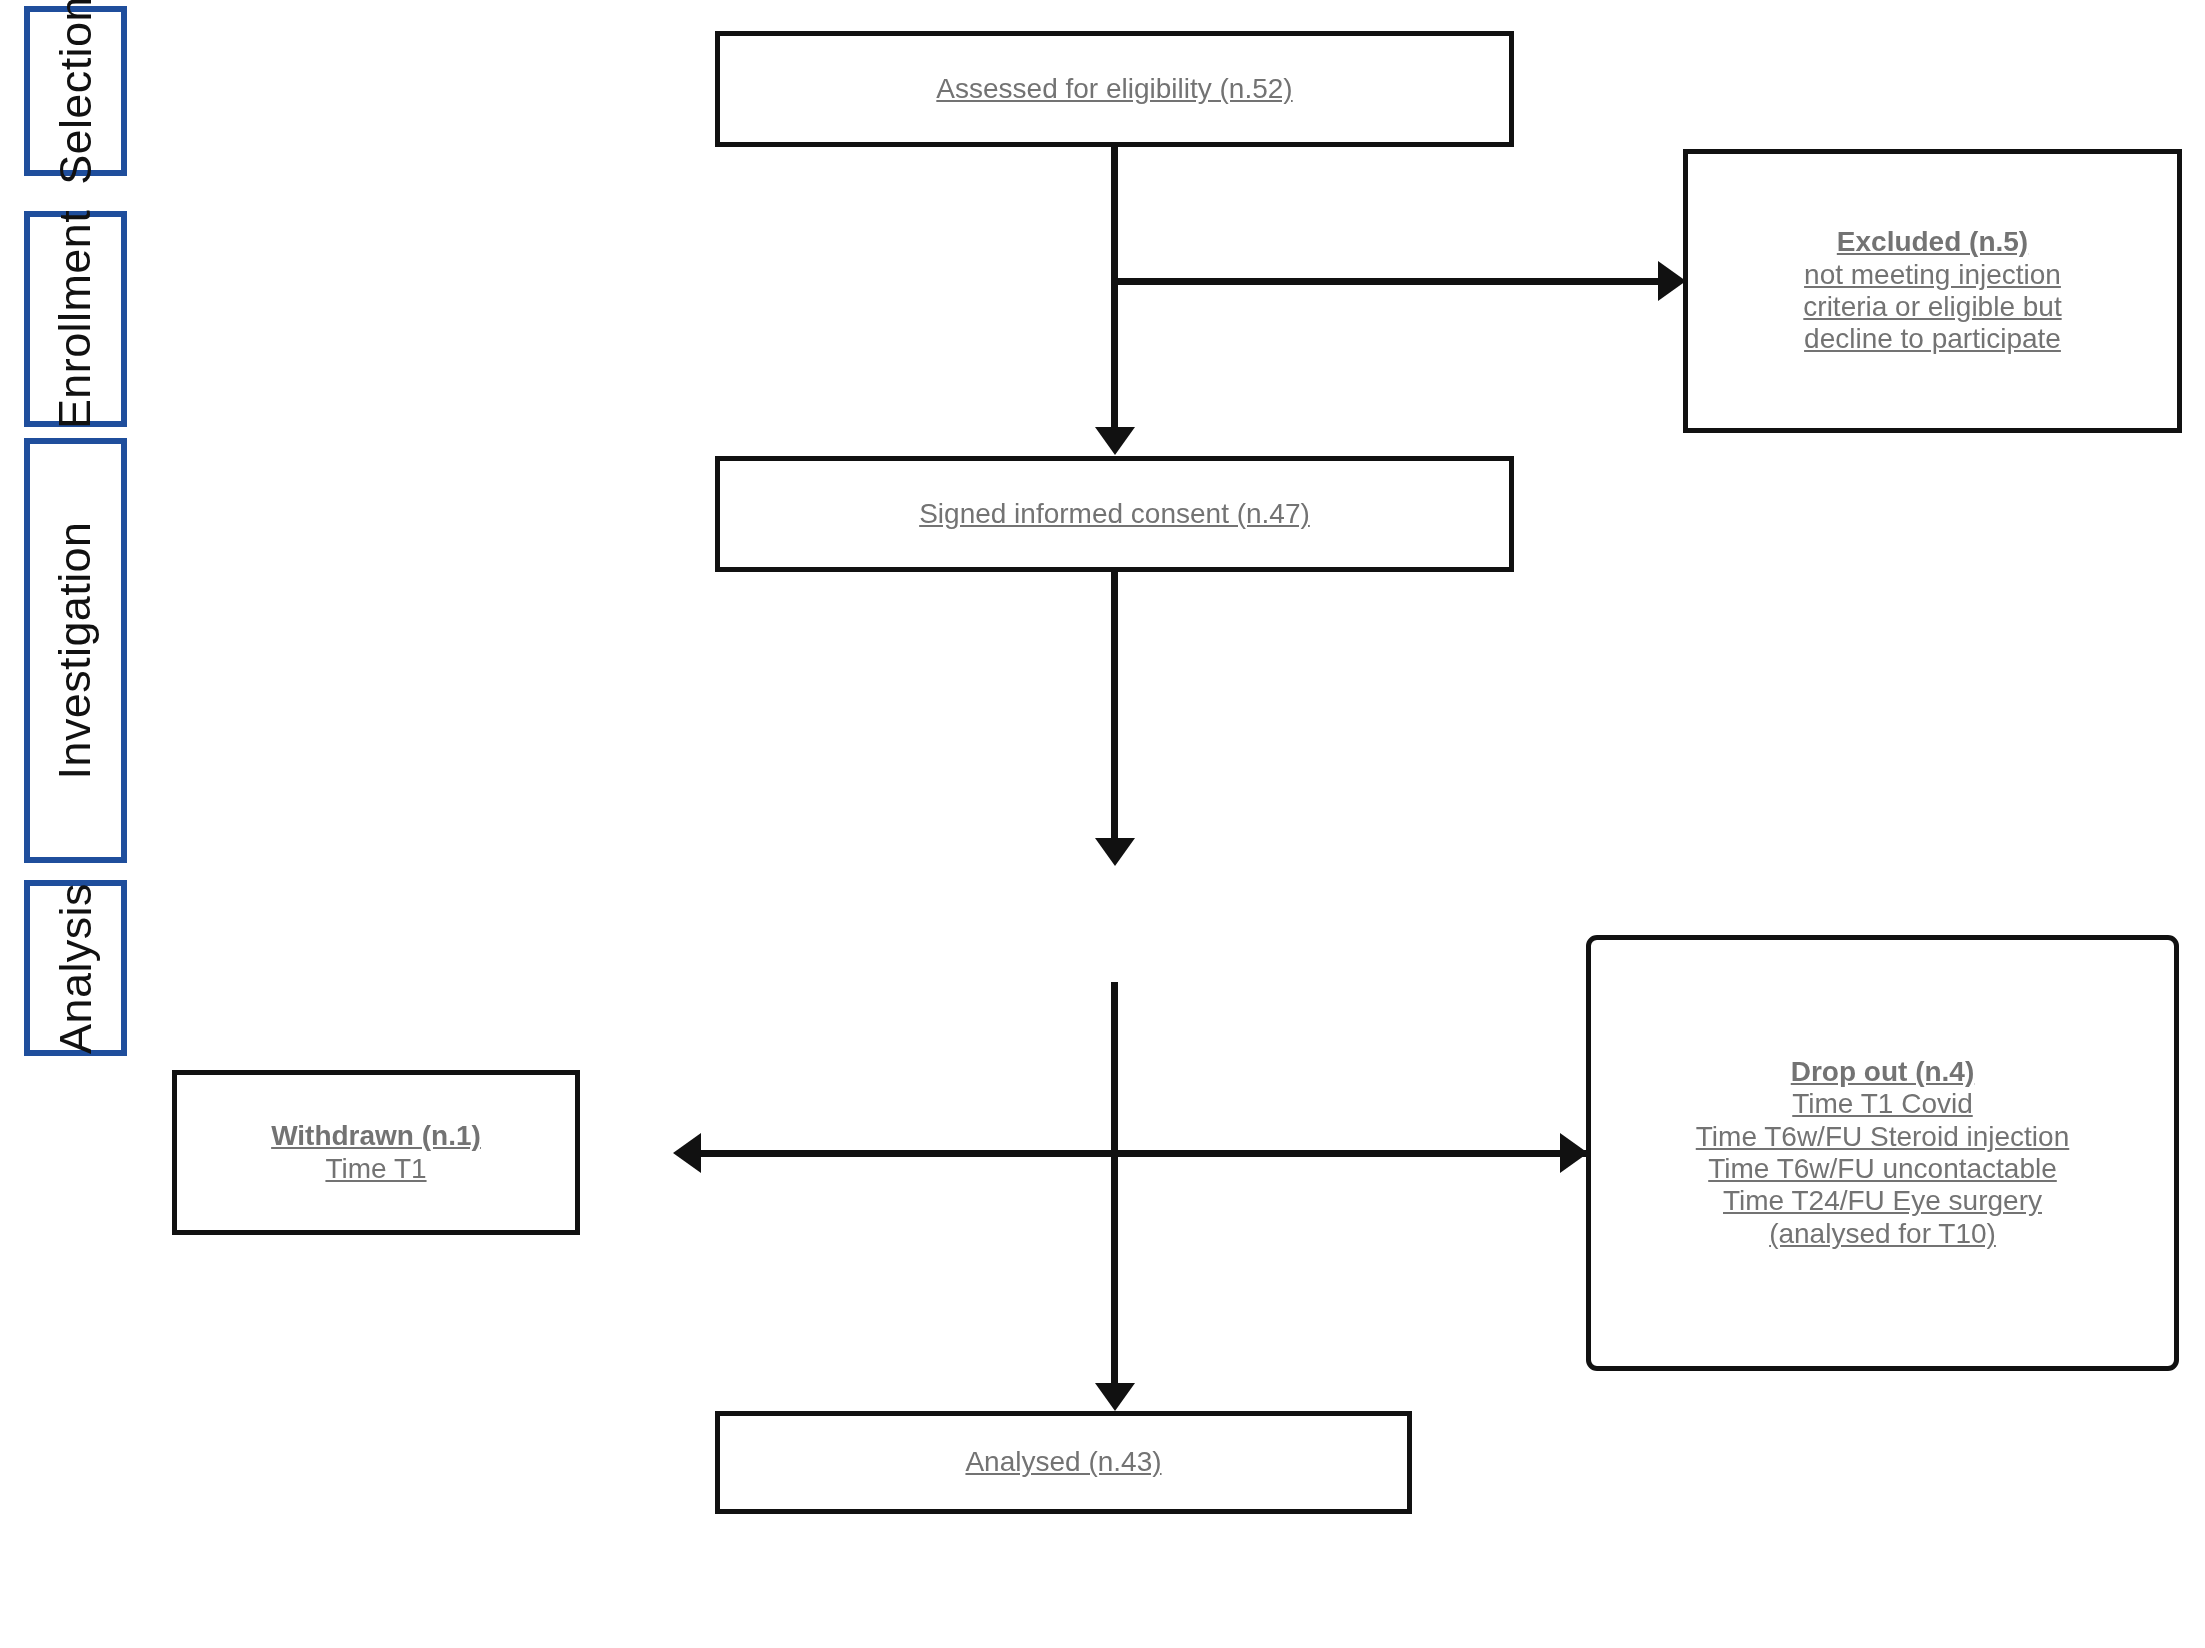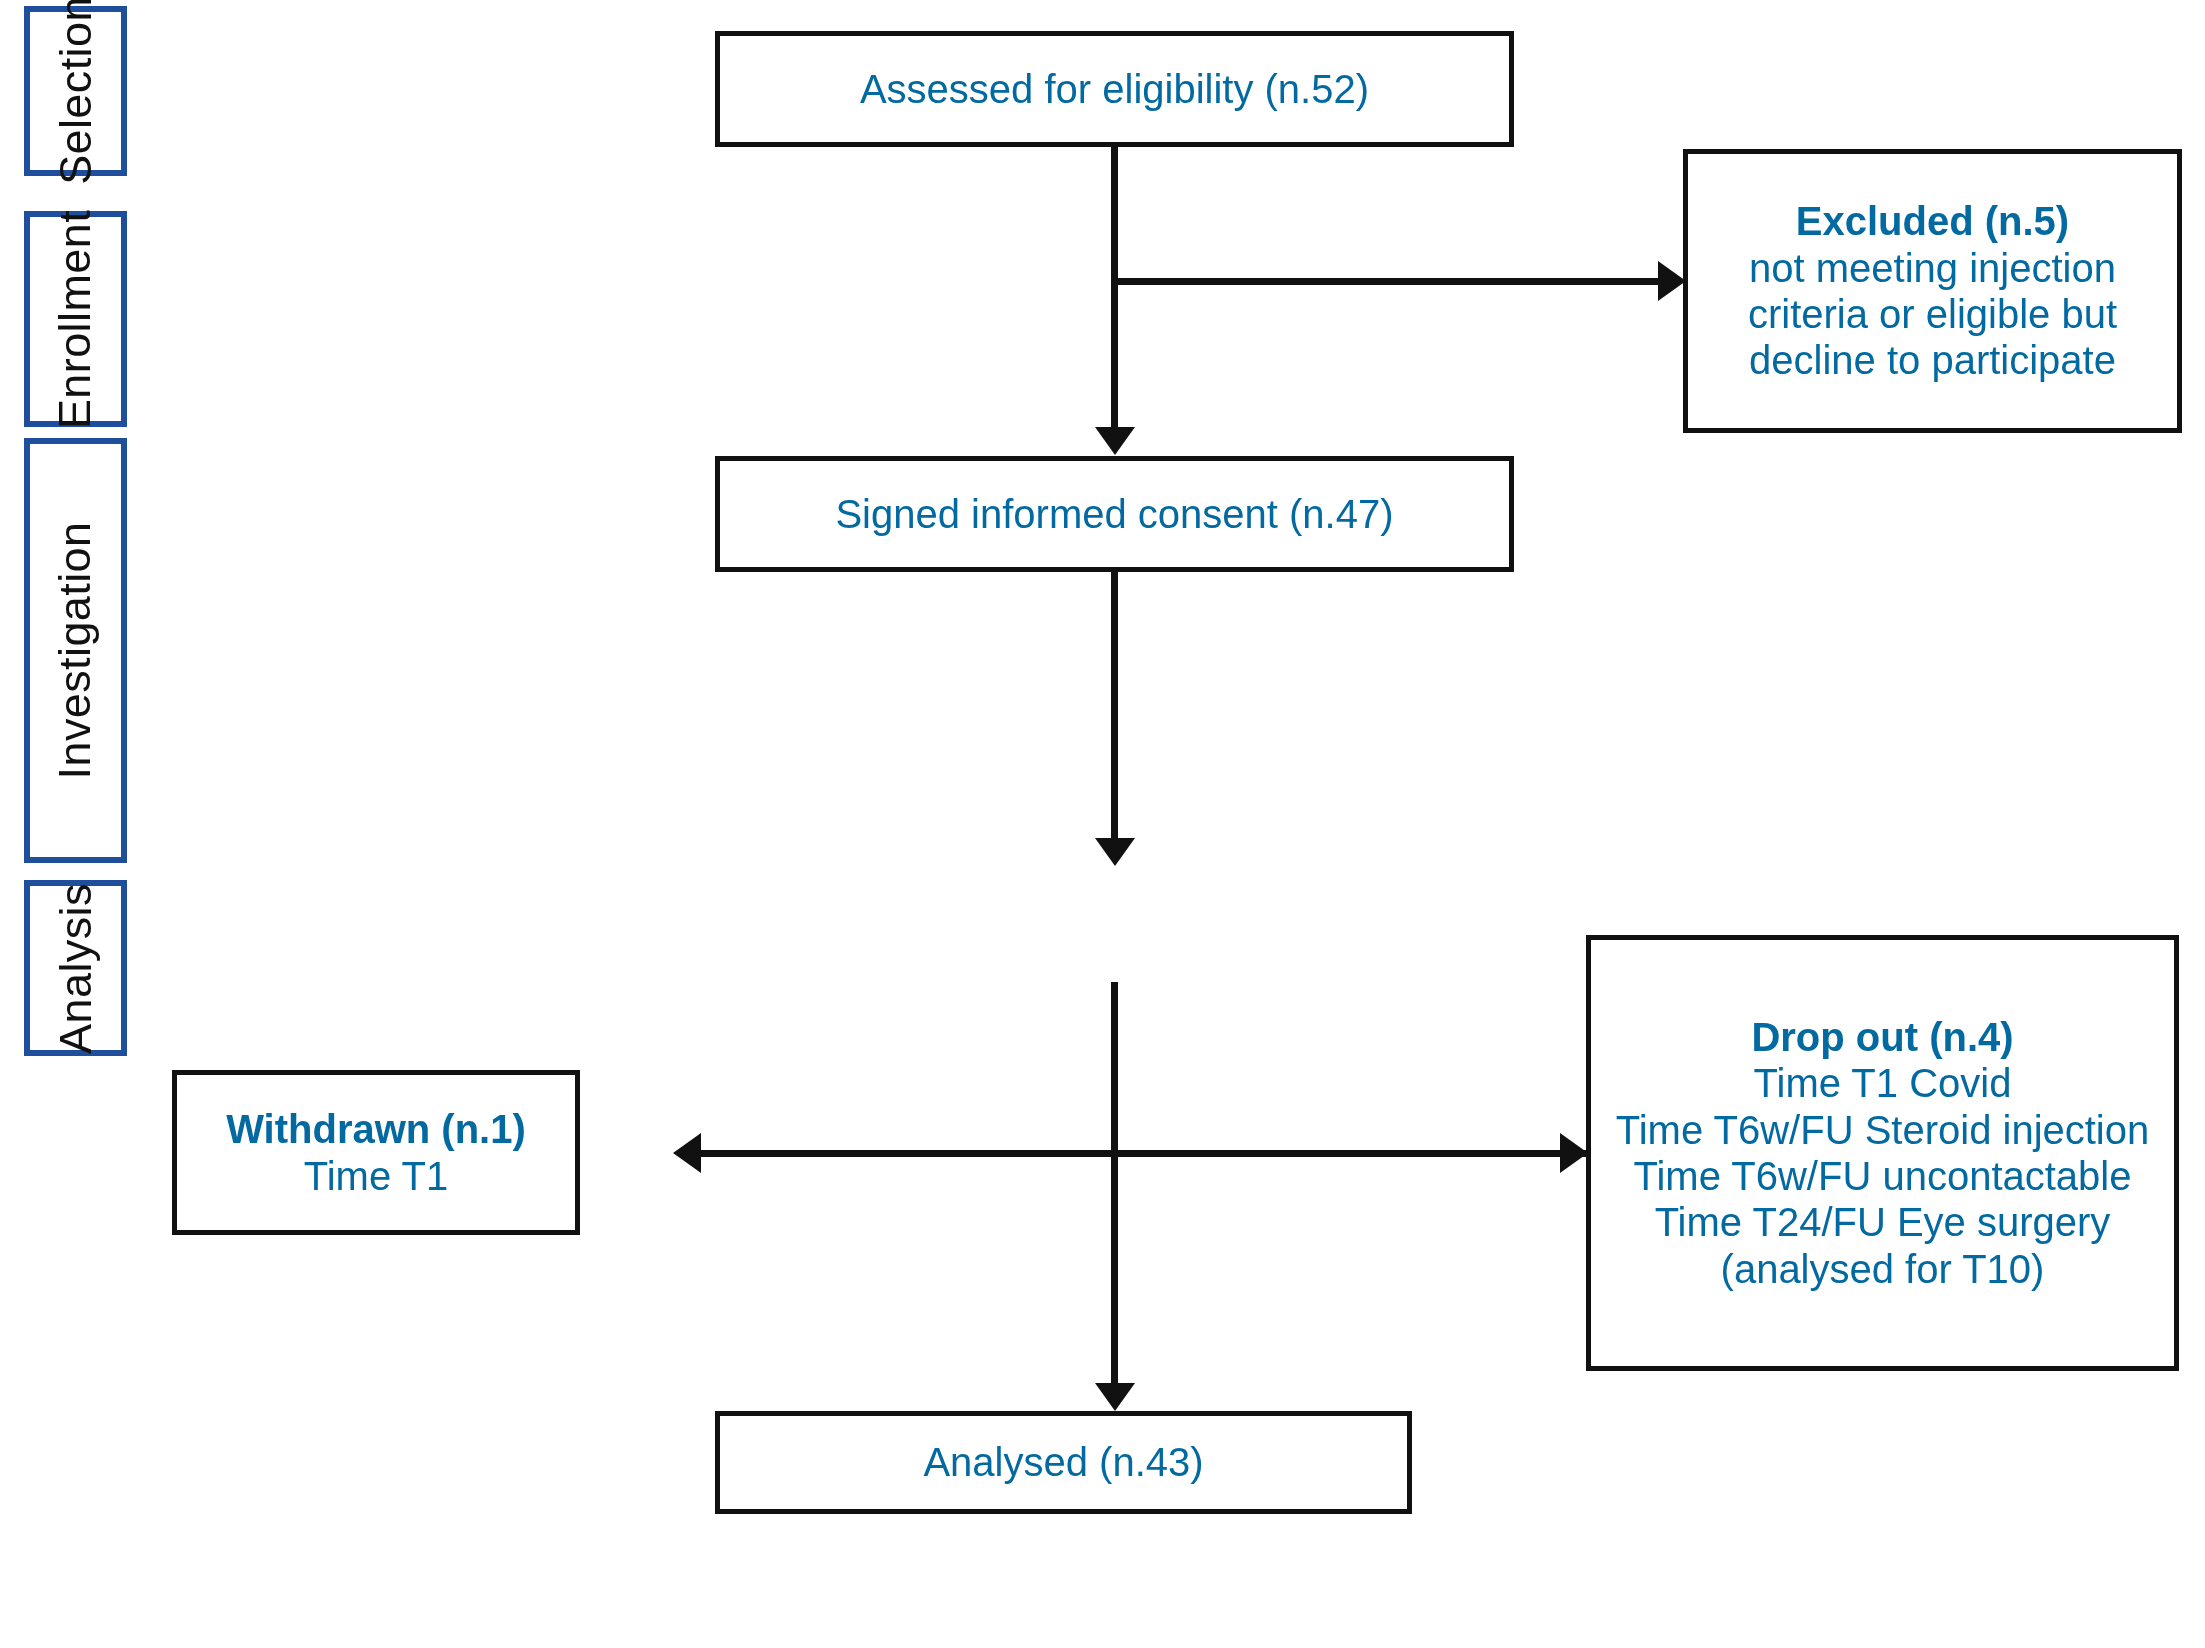--- a/index.html
+++ b/index.html
@@ -44,24 +44,25 @@
     background: #ffffff;
     border: 5.9px solid #111111;
     display: flex;
     flex-direction: column;
     align-items: center;
     justify-content: center;
     text-align: center;
     padding: 4.4px 10.3px;
   }
   .flow-box .line {
-    font-size: 40px;
+    font-size: 28px;
     line-height: 1.16;
-    color: #0369a1;
+    color: #737373;
     white-space: nowrap;
+    text-decoration: underline;
   }
   .flow-box .line.bold {
     font-weight: bold;
   }
 
   
   .vline {
     position: absolute;
     background: #111111;
     width: 6.6px;
@@ -142,21 +143,21 @@
     <div class="line">not meeting injection</div>
     <div class="line">criteria or eligible but</div>
     <div class="line">decline to participate</div>
   </div>
 
   <div class="flow-box" style="left:715px; top:456px; width:799px; height:116px;">
     <div class="line">Signed informed consent (n.47)</div>
   </div>
 
 
-  <div class="flow-box" style="left:1586px; top:935px; width:593px; height:436px;">
+  <div class="flow-box" style="left:1586px; top:935px; width:593px; height:436px;border-radius:11px;">
     <div class="line bold">Drop out (n.4)</div>
     <div class="line">Time T1 Covid</div>
     <div class="line">Time T6w/FU Steroid injection</div>
     <div class="line">Time T6w/FU uncontactable</div>
     <div class="line">Time T24/FU Eye surgery</div>
     <div class="line">(analysed for T10)</div>
   </div>
 
   <div class="flow-box" style="left:172px; top:1070px; width:408px; height:165px;">
     <div class="line bold">Withdrawn (n.1)</div>

